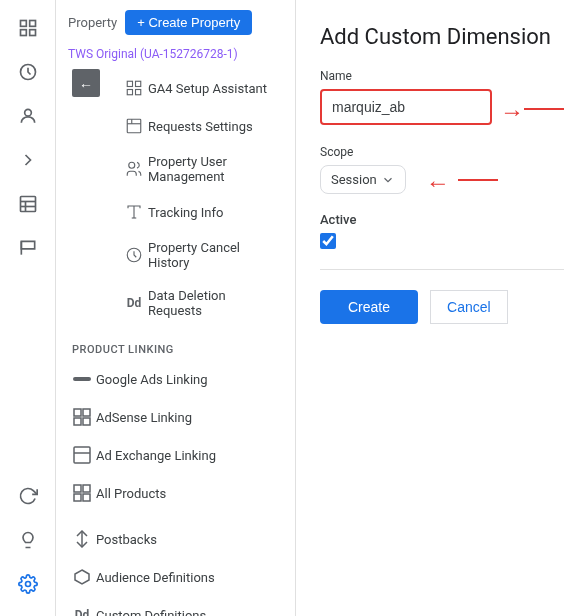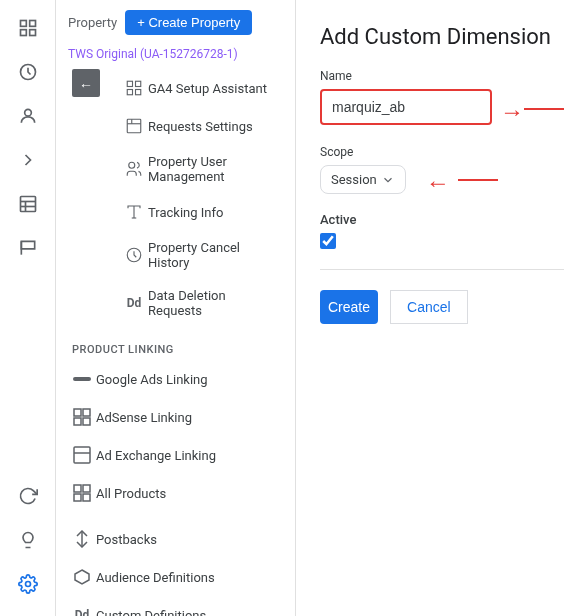--- a/index.html
+++ b/index.html
@@ -190,21 +190,21 @@
     }
     .form-actions {
       display: flex;
       gap: 12px;
     }
     .btn-create {
       background: #1a73e8;
       color: #fff;
       border: none;
       border-radius: 4px;
-      padding: 8px 8px;
+      padding: 8px 28px;
       font-size: 14px;
       cursor: pointer;
     }
     .btn-cancel {
       background: #fff;
       color: #1a73e8;
       border: 1px solid #dadce0;
       border-radius: 0;
       padding: 8px 16px;
       font-size: 14px;

